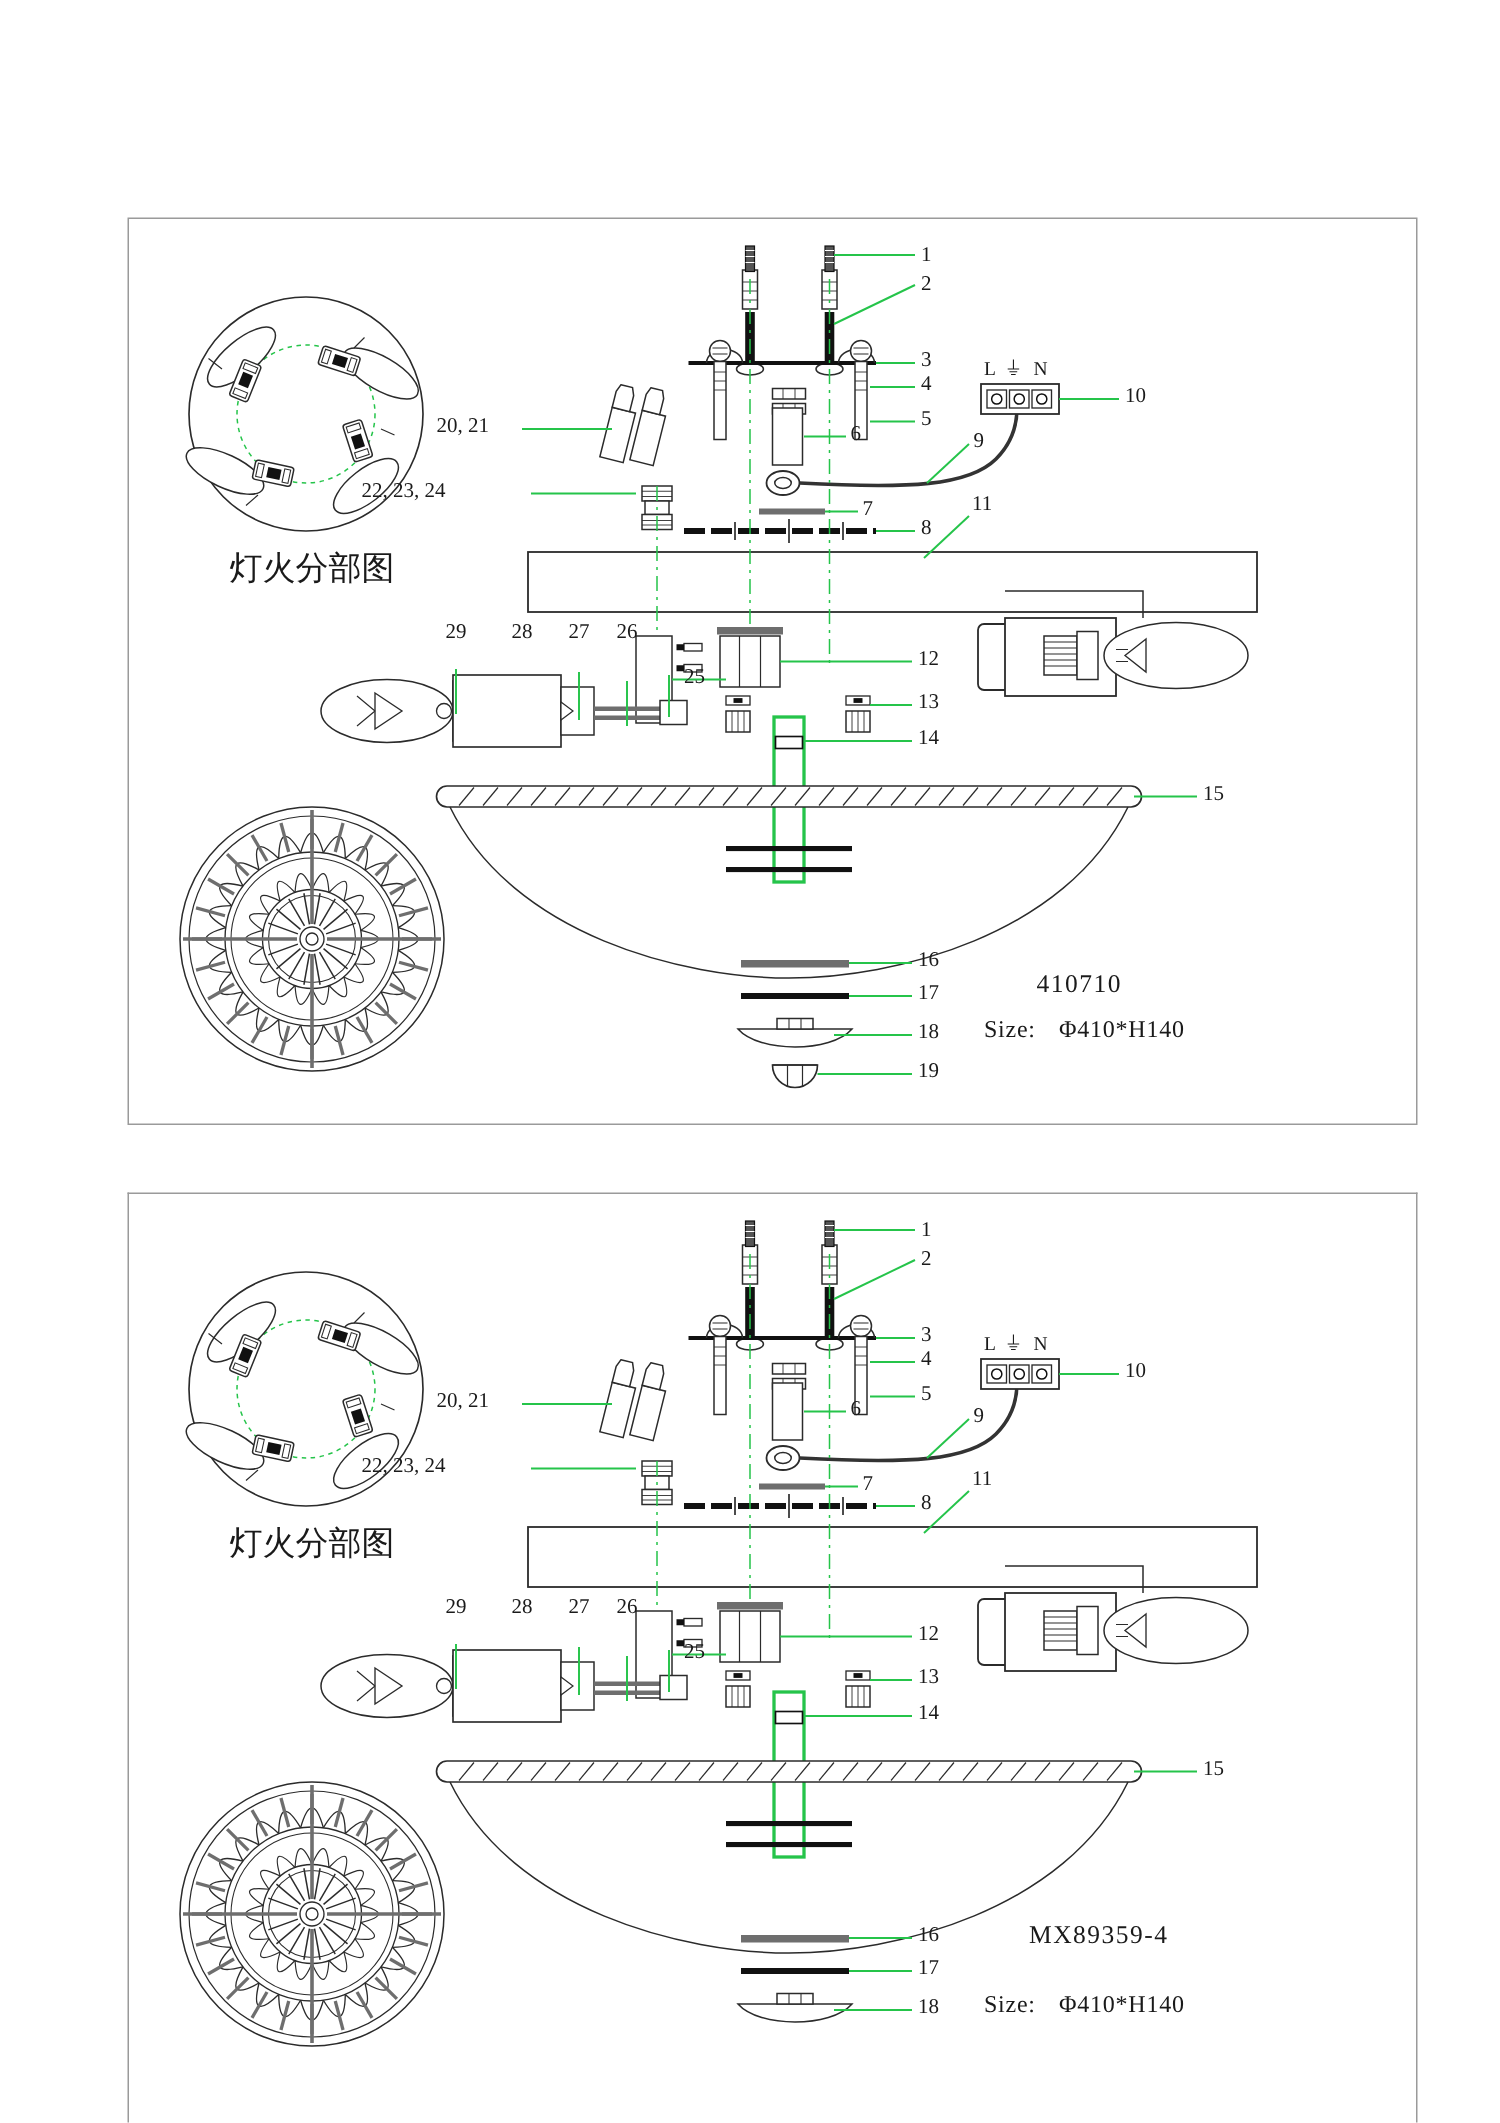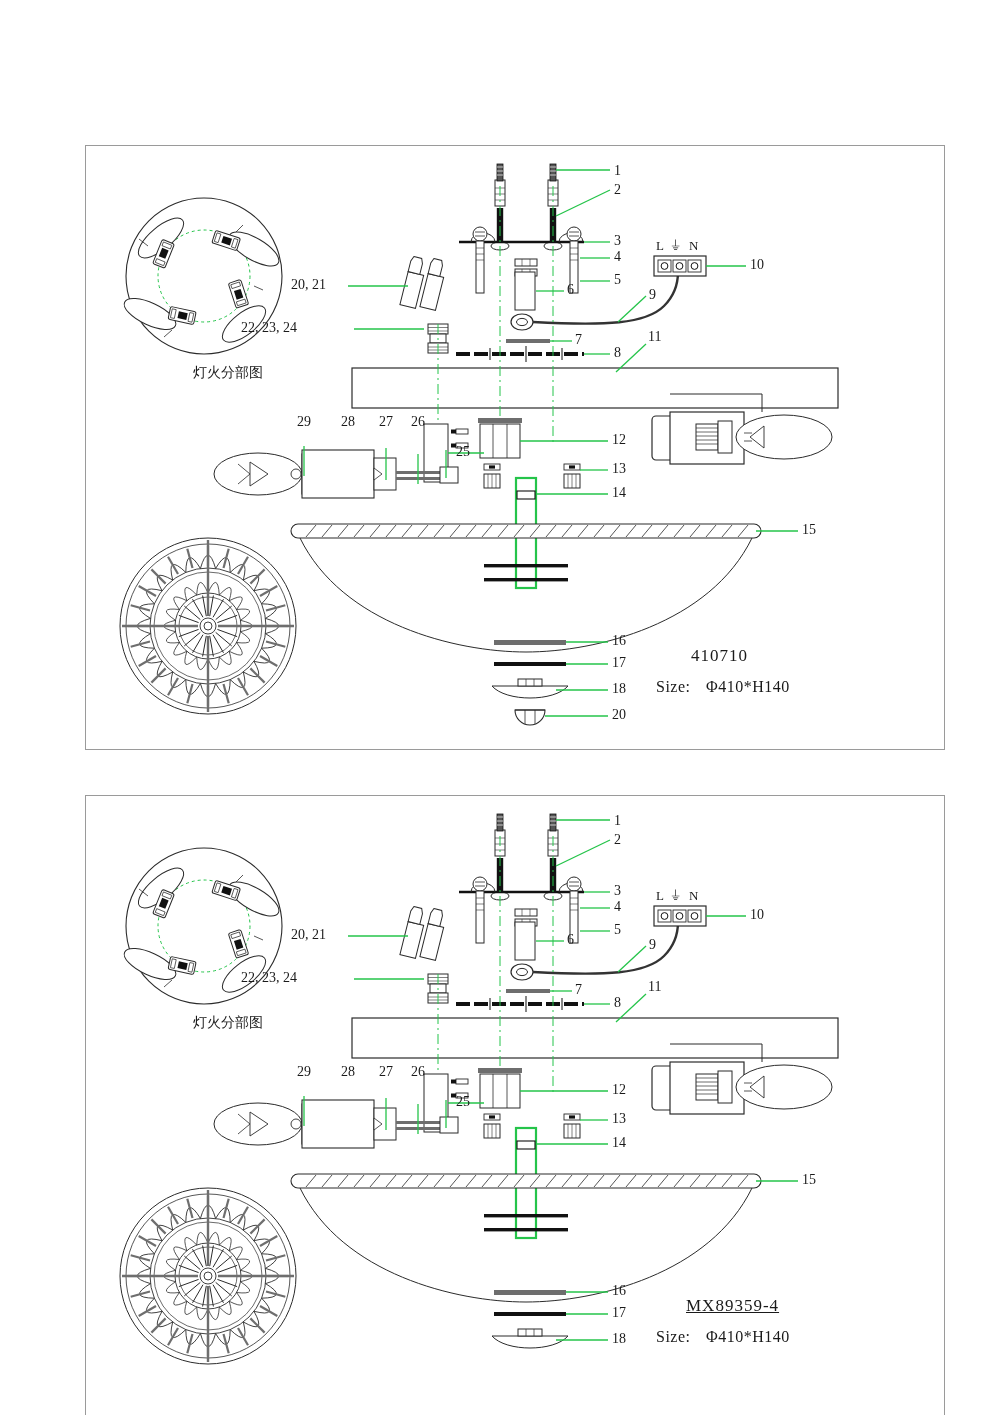--- a/index.html
+++ b/index.html
@@ -5,21 +5,21 @@
   html,body{margin:0;padding:0;background:#fff;}
   body{width:1000px;height:1415px;position:relative;font-family:"Liberation Serif",serif;overflow:hidden;}
   .page{position:absolute;left:0;top:0;width:1000px;height:1415px;}
   .panel{position:absolute;border:1px solid #9a9a9a;background:#fff;box-sizing:border-box;}
   #panel1{left:85px;top:145px;width:860px;height:605px;}
   #panel2{left:85px;top:795px;width:860px;height:620px;border-bottom:none;}
   .clip{position:absolute;left:0;top:0;width:100%;height:100%;overflow:hidden;}
   svg{display:block;}
   .lbl{position:absolute;font-family:"Liberation Serif",serif;color:#1a1a1a;white-space:nowrap;}
   .num{font-size:14px;}
-  .cn{font-size:14px;font-family:"DejaVu Sans",sans-serif;margin-left:40px;}
+  .cn{font-size:22px;font-family:"DejaVu Sans",sans-serif;}
   .code{font-size:17px;letter-spacing:1px;}
   .size{font-size:16px;letter-spacing:.5px;}
   .ln{font-size:13px;font-family:"Liberation Serif",serif;letter-spacing:2px;}
 </style>
 </head>
 <body>
 
 <div class="page">
 
   <div class="panel" id="panel1">
@@ -442,21 +442,21 @@
     <span class="lbl num" style="left:563px;top:141px;">9</span>
     <span class="lbl num" style="left:664px;top:111px;">10</span>
     <span class="lbl num" style="left:562px;top:183px;">11</span>
     <span class="lbl num" style="left:526px;top:286px;">12</span>
     <span class="lbl num" style="left:526px;top:315px;">13</span>
     <span class="lbl num" style="left:526px;top:339px;">14</span>
     <span class="lbl num" style="left:716px;top:376px;">15</span>
     <span class="lbl num" style="left:526px;top:487px;">16</span>
     <span class="lbl num" style="left:526px;top:509px;">17</span>
     <span class="lbl num" style="left:526px;top:535px;">18</span>
-    <span class="lbl num" style="left:526px;top:561px;">20</span>
+    <span class="lbl num" style="left:526px;top:561px;">19</span>
     <span class="lbl num" style="left:205px;top:131px;">20, 21</span>
     <span class="lbl num" style="left:155px;top:174px;">22, 23, 24</span>
     <span class="lbl num" style="left:370px;top:298px;">25</span>
     <span class="lbl num" style="left:325px;top:268px;">26</span>
     <span class="lbl num" style="left:293px;top:268px;">27</span>
     <span class="lbl num" style="left:255px;top:268px;">28</span>
     <span class="lbl num" style="left:211px;top:268px;">29</span>
 
     <span class="lbl ln" style="left:570px;top:92px;">L</span>
     <span class="lbl ln" style="left:585px;top:92px;">⏚</span>
@@ -858,18 +858,18 @@
     <span class="lbl num" style="left:325px;top:268px;">26</span>
     <span class="lbl num" style="left:293px;top:268px;">27</span>
     <span class="lbl num" style="left:255px;top:268px;">28</span>
     <span class="lbl num" style="left:211px;top:268px;">29</span>
 
     <span class="lbl ln" style="left:570px;top:92px;">L</span>
     <span class="lbl ln" style="left:585px;top:92px;">⏚</span>
     <span class="lbl ln" style="left:603px;top:92px;">N</span>
 
     <span class="lbl cn" style="left:67px;top:218px;">灯火分部图</span>
-    <span class="lbl code" style="left:600px;top:500px;text-decoration:underline;">MX89359-4</span>
+    <span class="lbl code" style="left:600px;top:484px;">MX89359-4</span>
     <span class="lbl size" style="left:570px;top:532px;">Size:</span>
     <span class="lbl size" style="left:620px;top:532px;">Φ410*H140</span>
   </div>
 
 </div>
 
 </body></html>

